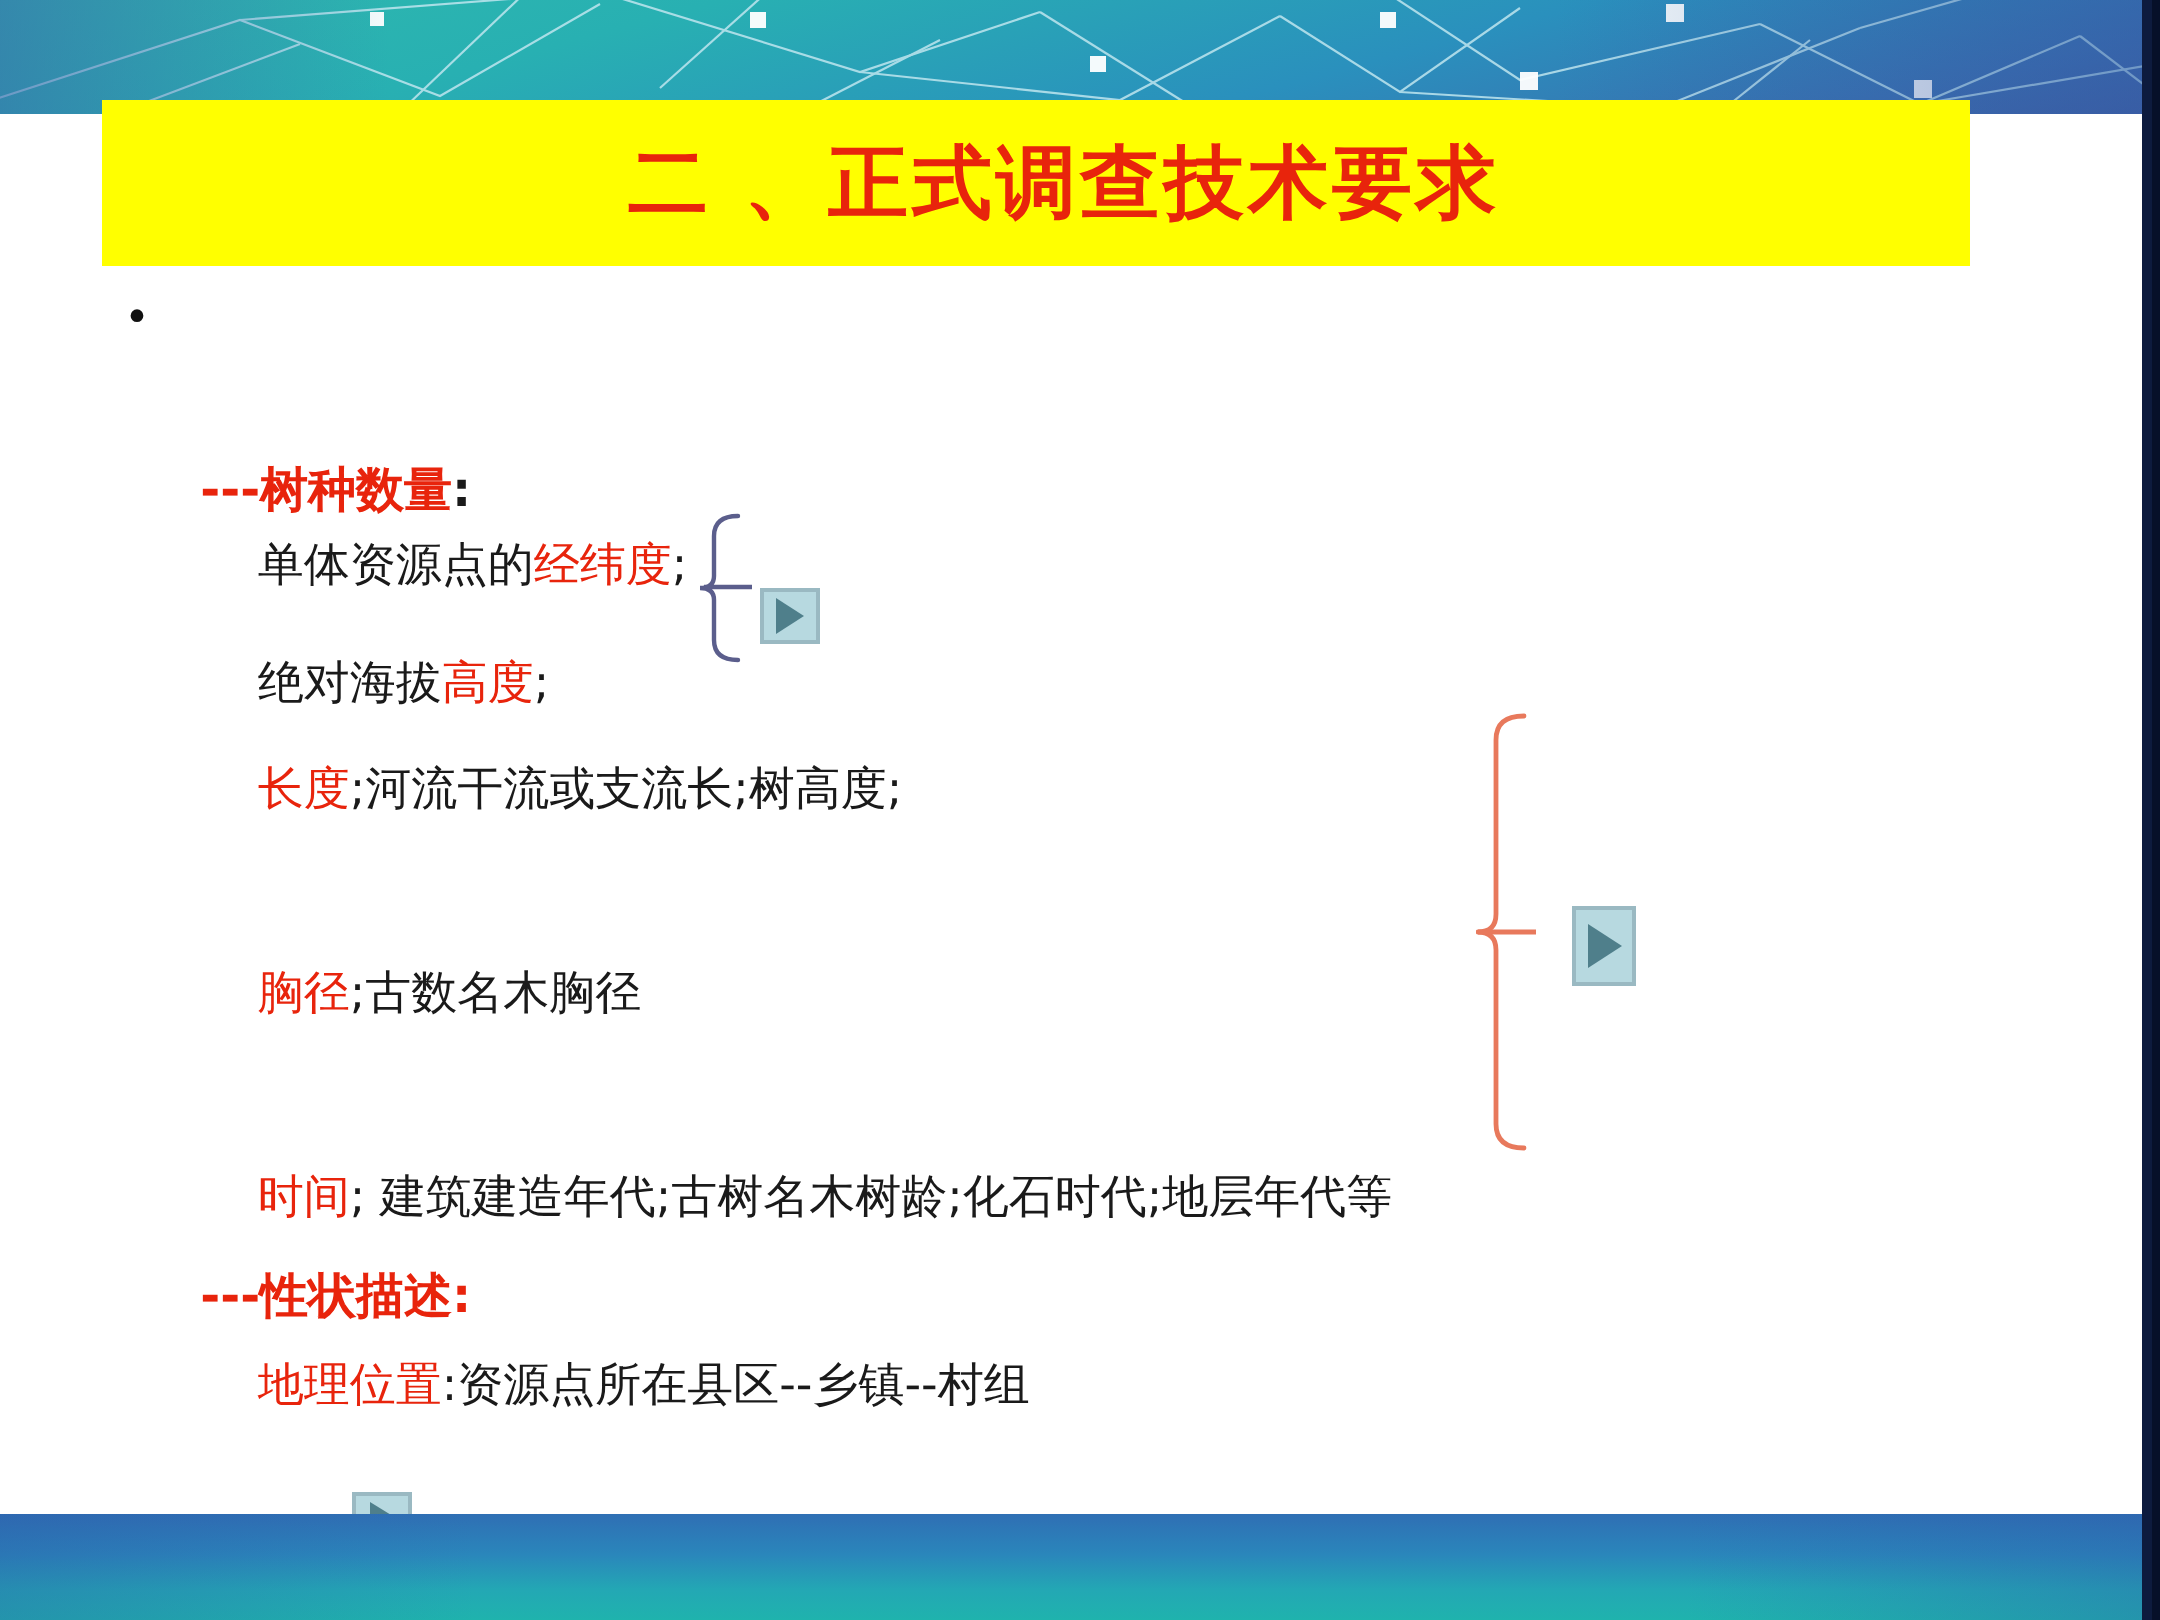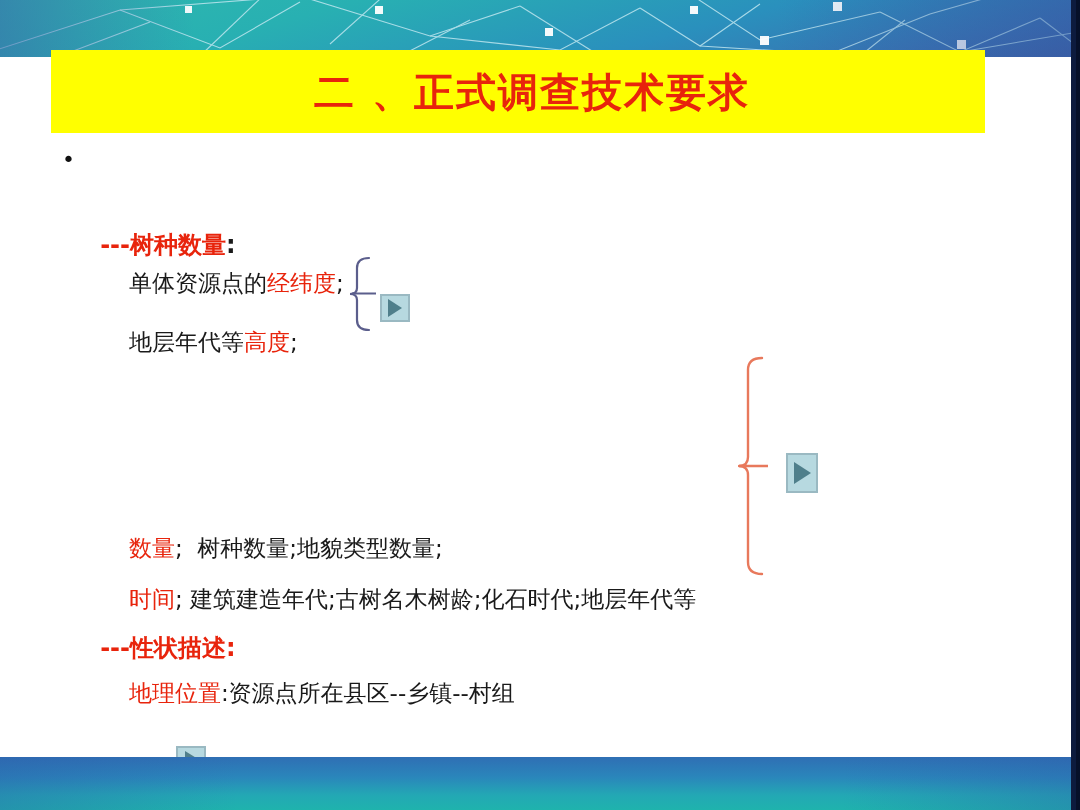--- a/index.html
+++ b/index.html
@@ -146,25 +146,28 @@
 
     <div class="line l-head" style="left:50px;top:76px;">
       <span class="hd">---</span><span class="hd">树种数量</span><span>:</span>
     </div>
 
     <div class="line l-item" style="left:85px;top:116px;">
       <span>单体资源点的</span><span class="kw">经纬度</span><span>;</span>
     </div>
 
     <div class="line l-item" style="left:85px;top:175px;">
-      <span>地层年代等</span><span class="kw">高度</span><span>;</span>
-    </div>
-
-    <div class="line l-item2" style="left:85px;top:381px;">
-      <span class="kw">数量</span><span>;  树种数量;地貌类型数量;</span>
+      <span>绝对海拔</span><span class="kw">高度</span><span>;</span>
+    </div>
+
+    <div class="line l-item2" style="left:85px;top:228px;">
+      <span class="kw">长度</span><span>;河流干流或支流长;树高度;</span>
+    </div>
+    <div class="line l-item2" style="left:85px;top:330px;">
+      <span class="kw">胸径</span><span>;古数名木胸径</span>
     </div>
     <div class="line l-head" style="left:50px;top:479px;">
       <span class="hd">---</span><span class="hd">性状描述</span><span class="hd">:</span>
     </div>
 
     <div class="line l-item2" style="left:85px;top:432px;">
       <span class="kw">时间</span><span>; 建筑建造年代;古树名木树龄;化石时代;地层年代等</span>
     </div>
 
     <div class="line l-item2" style="left:85px;top:526px;">

